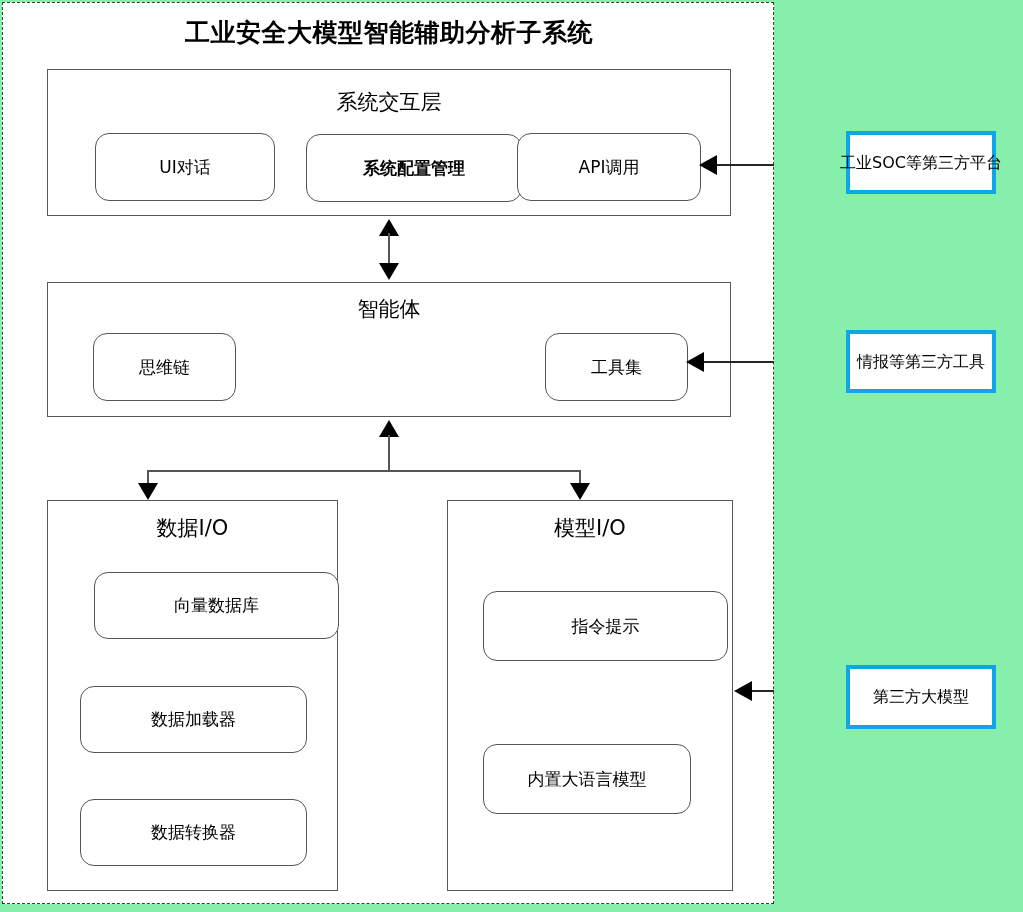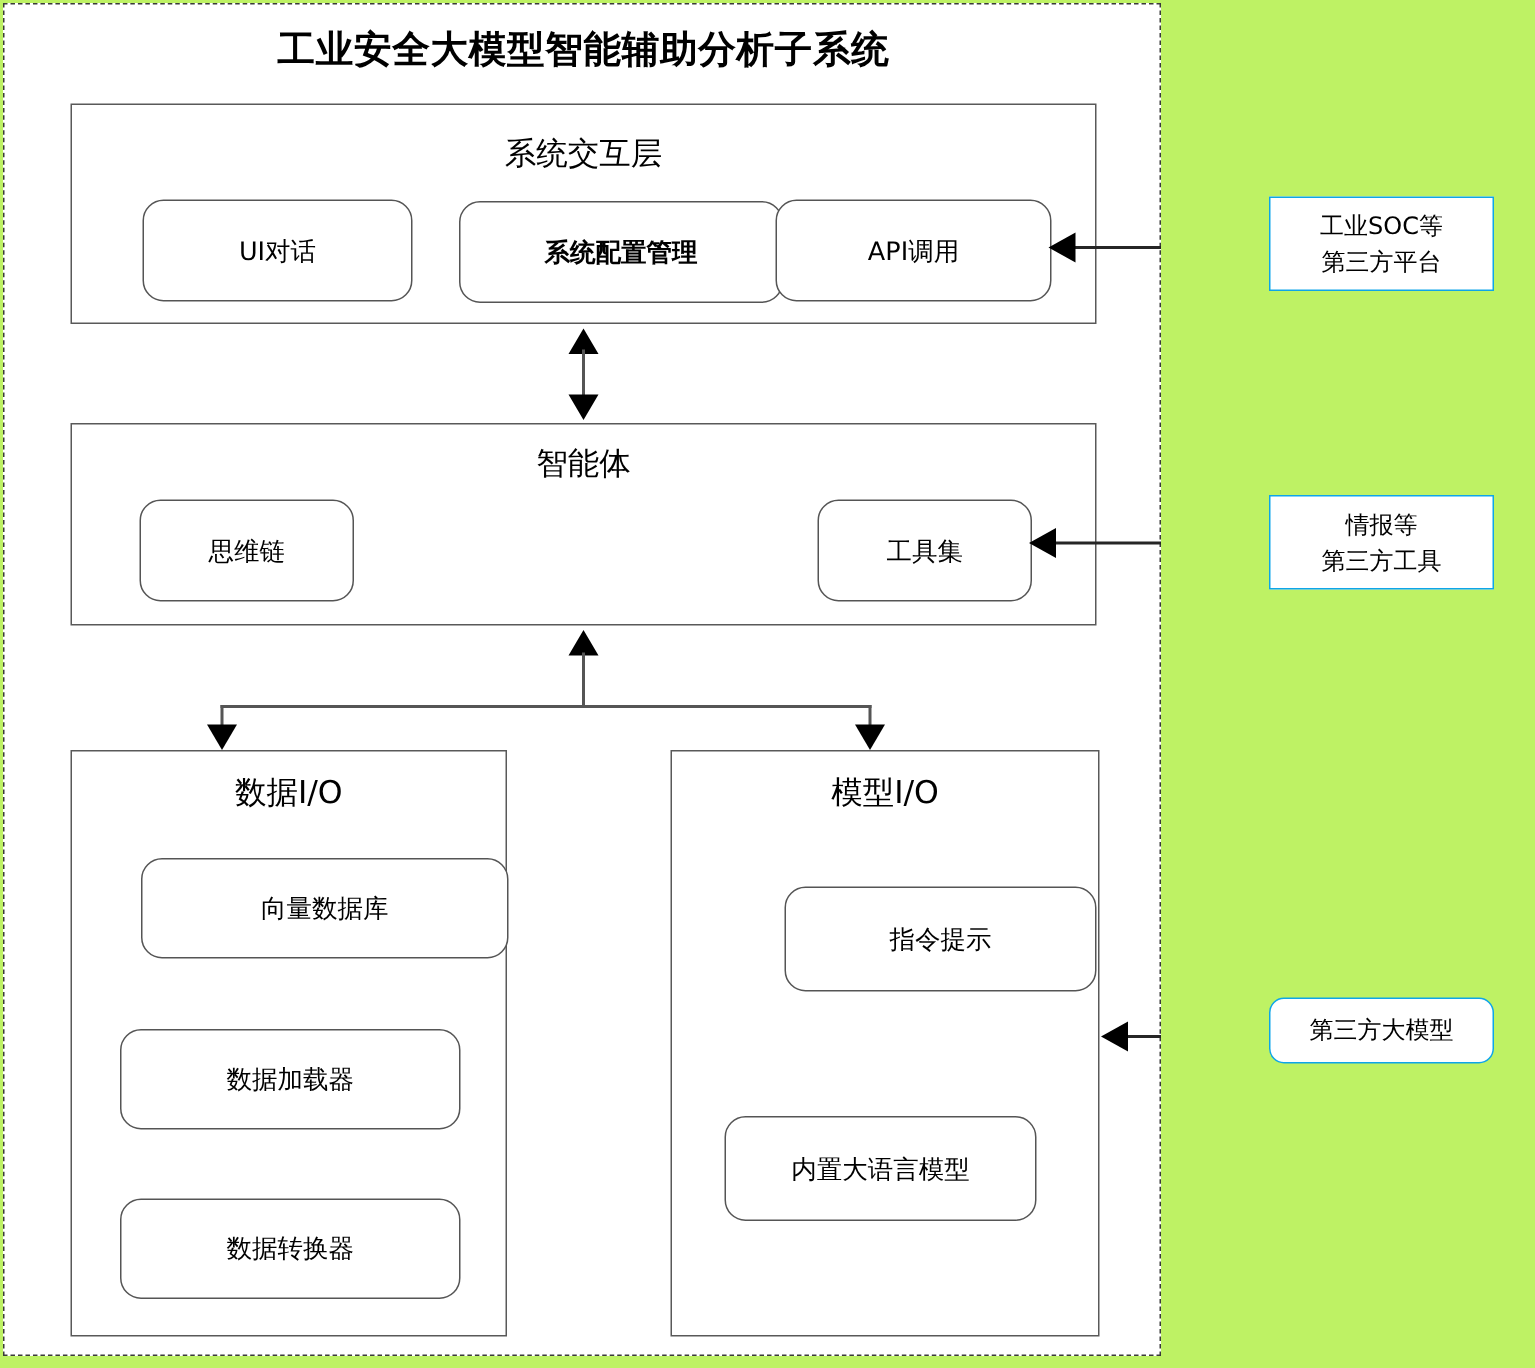--- a/index.html
+++ b/index.html
@@ -8,21 +8,21 @@
     padding: 0;
     background: #000000;
   }
   body {
     font-family: "DejaVu Sans", "Liberation Sans", sans-serif;
   }
   #canvas {
     position: relative;
     width: 1023px;
     height: 912px;
-    background: #bef264;
+    background: #86efac;
     overflow: hidden;
   }
   
   .main-panel {
     position: absolute;
     left: 2px;
     top: 2px;
     width: 772px;
     height: 902px;
     background: #ffffff;
@@ -69,24 +69,23 @@
     justify-content: center;
     font-size: 17px;
     color: #000000;
     text-align: center;
     white-space: nowrap;
   }
   
   .ext-box {
     position: absolute;
     background: #ffffff;
-    border: 1px solid #0ea5e9;
+    border: 4px solid #0ea5e9;
     box-sizing: border-box;
     display: flex;
-    flex-direction: column;
     align-items: center;
     justify-content: center;
     font-size: 16px;
     color: #000000;
     line-height: 1.5;
     text-align: center;
     white-space: nowrap;
   }
   
   .conn-v {
@@ -169,21 +168,21 @@
       <div class="mod" style="left:32px; top:185px; width:227px; height:67px;justify-content:center;">
         <span>数据加载器</span>
       </div>
       <div class="mod" style="left:32px; top:298px; width:227px; height:67px;">
         <span>数据转换器</span>
       </div>
     </div>
 
     <div class="layer-box" style="left:444px; top:497px; width:286px; height:391px;">
       <div class="layer-title" style="top:13px;">模型I/O</div>
-      <div class="mod" style="left:35px; top:90px; width:208px; height:70px;margin-left:40px;">
+      <div class="mod" style="left:35px; top:90px; width:245px; height:70px;">
         <span>指令提示</span>
       </div>
       <div class="mod" style="left:35px; top:243px; width:208px; height:70px;">
         <span>内置大语言模型</span>
       </div>
     </div>
 
     <div class="arrow-up" style="left:376px; top:216px;"></div>
     <div class="conn-v" style="left:385px; top:230px; height:32px;"></div>
     <div class="arrow-down" style="left:376px; top:260px;"></div>
@@ -213,17 +212,17 @@
   <div class="ext-box" style="left:846px; top:131px; width:150px; height:63px;">
     <span>工业SOC等</span>
     <span>第三方平台</span>
   </div>
 
   <div class="ext-box" style="left:846px; top:330px; width:150px; height:63px;">
     <span>情报等</span>
     <span>第三方工具</span>
   </div>
 
-  <div class="ext-box" style="left:846px; top:665px; width:150px; height:44px;border-radius:10px;">
+  <div class="ext-box" style="left:846px; top:665px; width:150px; height:64px;">
     <span>第三方大模型</span>
   </div>
 
 </div>
 
 </body></html>

